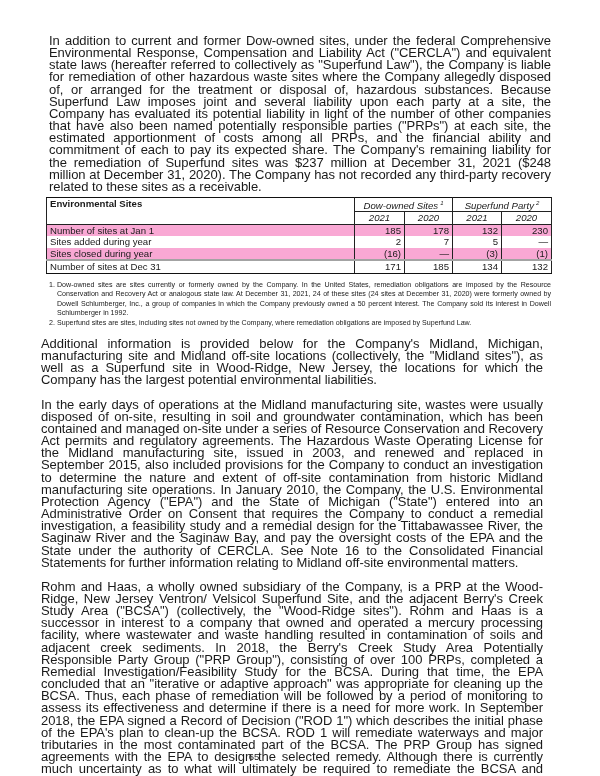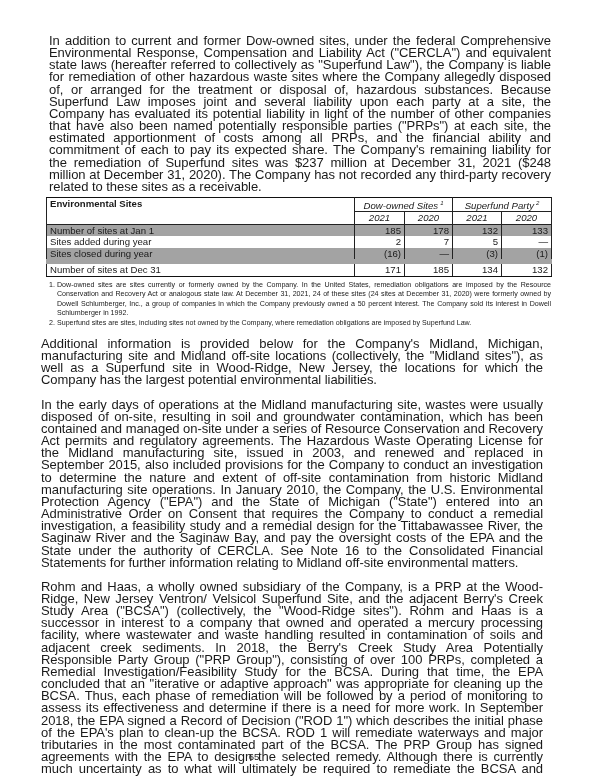--- a/index.html
+++ b/index.html
@@ -19,23 +19,23 @@
     table-layout: fixed;
   }
   table.env td {
     padding: 0 3px; height: 11.5px; border-left: 1px solid #222; border-right: 1px solid #222;
     white-space: nowrap; overflow: hidden;
   }
   table.env .num { text-align: right; }
   table.env .hdr-i { font-style: italic; text-align: center; }
   table.env tr.top td { border-top: 1.5px solid #111; margin-left: 32px; }
   table.env tr.h2 td.yr { border-top: 1px solid #222; }
-  table.env tr.shade td { background: #a3a3a3; }
+  table.env tr.shade td { background: #f9a8d4; }
   table.env tr.first td { border-top: 1px solid #222; }
-  table.env tr.last td { border-top: 5px solid #a3a3a3; border-bottom: 1.5px solid #111; }
+  table.env tr.last td { border-top: 2px solid #a3a3a3; border-bottom: 1.5px solid #111; }
   table.env td.label { font-weight: normal; }
   table.env td.title { font-weight: bold; vertical-align: top; }
   sup { font-size: 6px; vertical-align: 4px; margin-left: 2px; }
   .footnotes {
     position: absolute; left: 49px; top: 281px; width: 502px;
     font-size: 7.1px; line-height: 9.4px; text-align: justify;
   }
   .fn { display: flex; }
   .fn .n { width: 8px; flex: none; }
   .fn .t { flex: 1; }
@@ -71,21 +71,21 @@
     <td class="hdr-i yr">2021</td>
     <td class="hdr-i yr">2020</td>
     <td class="hdr-i yr">2021</td>
     <td class="hdr-i yr">2020</td>
   </tr>
   <tr class="shade first">
     <td class="label">Number of sites at Jan 1</td>
     <td class="num">185</td>
     <td class="num">178</td>
     <td class="num">132</td>
-    <td class="num">133</td>
+    <td class="num">230</td>
   </tr>
   <tr>
     <td class="label">Sites added during year</td>
     <td class="num">2</td>
     <td class="num">7</td>
     <td class="num">5</td>
     <td class="num">—</td>
   </tr>
   <tr class="shade">
     <td class="label">Sites closed during year</td>

